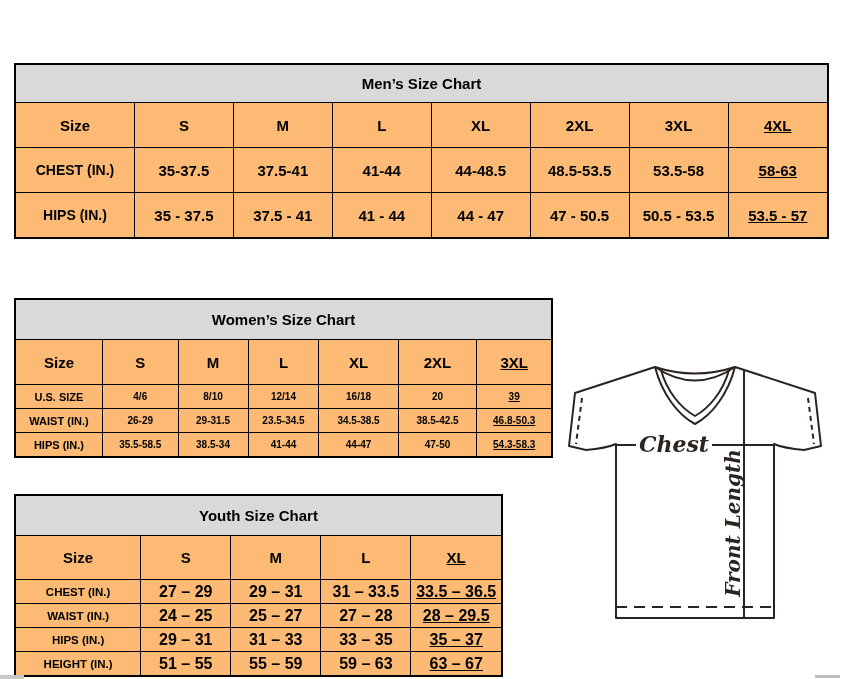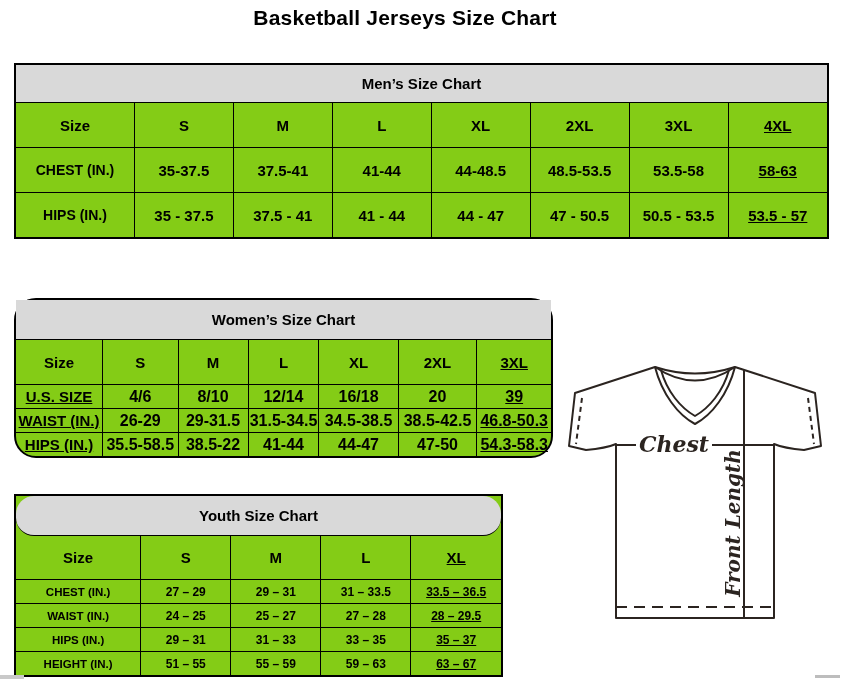--- a/index.html
+++ b/index.html
@@ -1,69 +1,68 @@
 <!DOCTYPE html>
 <html><head>
 <meta charset="utf-8">
 <style>
   html,body{margin:0;padding:0;background:#fff;}
   .page{position:relative;width:843px;height:679px;background:#fff;overflow:hidden;
         font-family:"Liberation Sans",sans-serif;color:#000;}
   .page-title{position:absolute;top:6px;left:0;width:810px;text-align:center;
         font-size:21px;font-weight:bold;letter-spacing:.2px;}
-  .tblsec{position:absolute;border:2px solid #000;background:#84cc16;}
+  .tblsec{position:absolute;border:2px solid #000;background:#fdba74;}
   #men-sec{left:14px;top:63px;width:811px;}
-  #women-sec{left:14px;top:298px;width:535px;border-radius:22px;}
+  #women-sec{left:14px;top:298px;width:535px;}
   #youth-sec{left:14px;top:494px;width:485px;}
   .band{background:#d9d9d9;border-bottom:1px solid #000;text-align:center;
         font-weight:bold;font-size:15px;}
   #men-sec .band{height:37px;line-height:37px;}
   #women-sec .band{height:39px;line-height:39px;}
-  #youth-sec .band{height:39px;line-height:39px;border-radius:18px;}
+  #youth-sec .band{height:39px;line-height:39px;}
   table{width:100%;border-collapse:collapse;table-layout:fixed;}
   th,td{border:1px solid #000;text-align:center;vertical-align:middle;
         font-weight:bold;overflow:hidden;white-space:nowrap;}
   th:first-child,td:first-child{border-left:none;}
   th:last-child,td:last-child{border-right:none;text-decoration:underline;}
   thead th{border-top:none;}
   tbody tr:last-child td{border-bottom:none;}
   
   .men-t thead th{height:42px;font-size:15px;}
   .men-t tbody td{height:42px;font-size:15px;}
   .men-t th:nth-child(1),.men-t td:nth-child(1){width:14.3%;}
   .men-t td.rowlabel{font-size:14px;}
   
   .women-t thead th{height:42px;font-size:15px;}
-  .women-t tbody td{height:21px;font-size:16px;}
-  .women-t td.rowlabel{font-size:15px;text-decoration:underline;}
+  .women-t tbody td{height:21px;font-size:10px;}
+  .women-t td.rowlabel{font-size:11px;}
   .women-t th:nth-child(1),.women-t td:nth-child(1){width:16.3%;}
   .women-t th:nth-child(2){width:14.1%;}
   .women-t th:nth-child(3){width:13.0%;}
   .women-t th:nth-child(4){width:13.2%;}
   .women-t th:nth-child(5){width:14.8%;}
   .women-t th:nth-child(6){width:14.7%;}
   .women-t th:nth-child(7){width:13.9%;}
   
   .youth-t thead th{height:41px;font-size:15px;}
-  .youth-t tbody td{height:21px;font-size:12px;}
+  .youth-t tbody td{height:21px;font-size:16px;}
   .youth-t td.rowlabel{font-size:11.5px;}
   .youth-t th:nth-child(1),.youth-t td:nth-child(1){width:25.2%;}
   
   #jersey{position:absolute;left:556px;top:360px;}
   
   .scroll-frag{position:absolute;background:#c9c9c9;}
   #frag-left{left:0;top:675px;width:24px;height:4px;}
   #frag-right{left:815px;top:675px;width:25px;height:3px;background:#bdbdbd;}
 </style>
 </head>
 <body>
 
 <div class="page">
 
-  <div class="page-title">Basketball Jerseys Size Chart</div>
 
   <div class="tblsec" id="men-sec">
     <div class="band">Men’s Size Chart</div>
     <table class="men-t">
         <thead>
           <tr>
             <th>Size</th>
             <th>S</th>
             <th>M</th>
             <th>L</th>
@@ -119,29 +118,29 @@
             <td>8/10</td>
             <td>12/14</td>
             <td>16/18</td>
             <td>20</td>
             <td>39</td>
           </tr>
           <tr>
             <td class="rowlabel">WAIST (IN.)</td>
             <td>26-29</td>
             <td>29-31.5</td>
-            <td>31.5-34.5</td>
+            <td>23.5-34.5</td>
             <td>34.5-38.5</td>
             <td>38.5-42.5</td>
             <td>46.8-50.3</td>
           </tr>
           <tr>
             <td class="rowlabel">HIPS (IN.)</td>
             <td>35.5-58.5</td>
-            <td>38.5-22</td>
+            <td>38.5-34</td>
             <td>41-44</td>
             <td>44-47</td>
             <td>47-50</td>
             <td>54.3-58.3</td>
           </tr>
         </tbody>
       </table>
   </div>
 
   <div class="tblsec" id="youth-sec">

